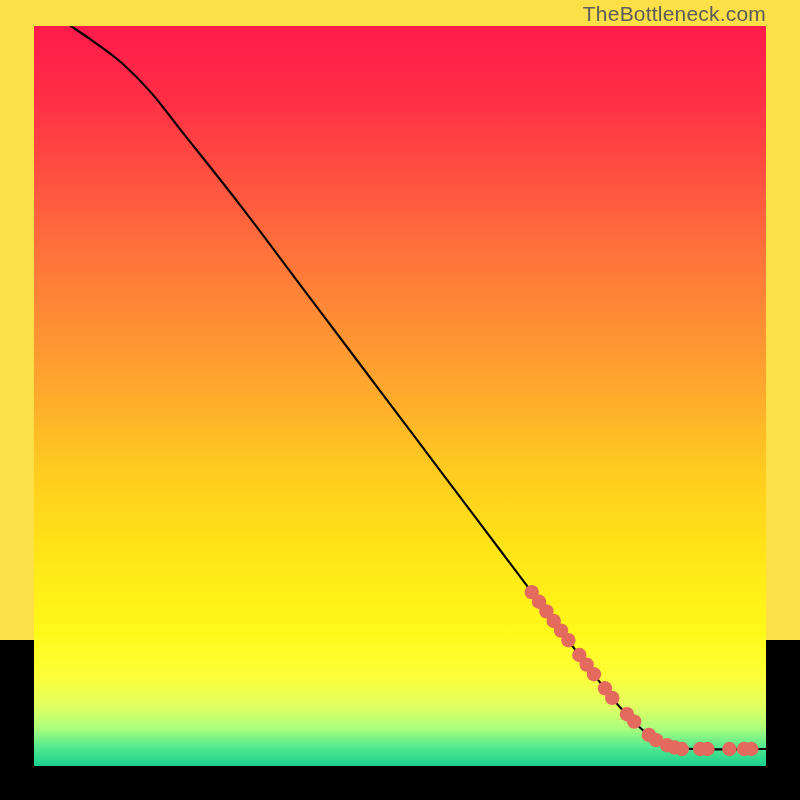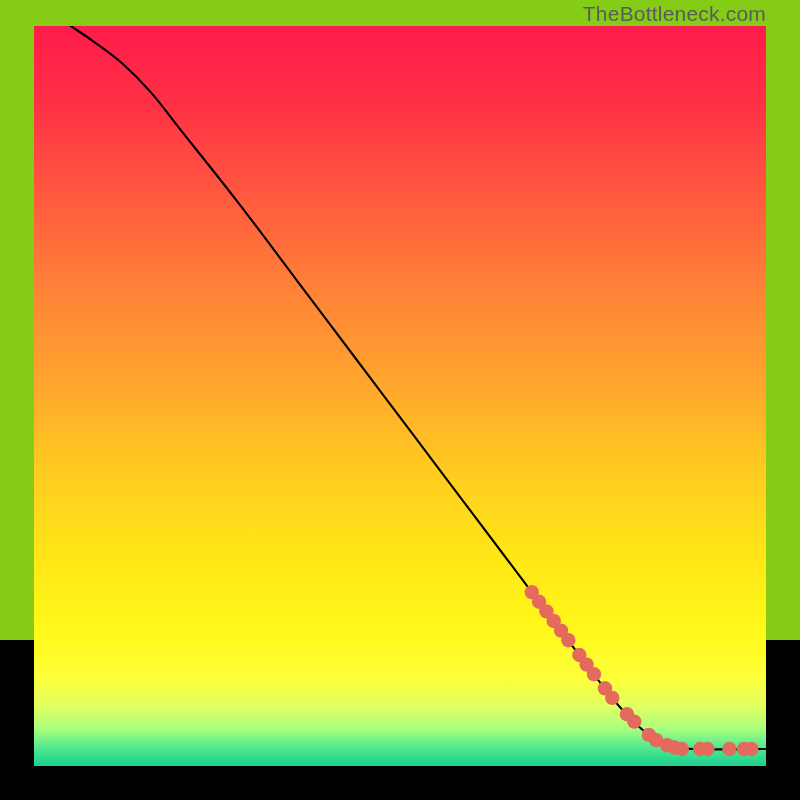--- a/index.html
+++ b/index.html
@@ -8,21 +8,21 @@
     width: 800px;
     height: 800px;
     overflow: hidden;
     background: #000;
     font-family: Arial, Helvetica, sans-serif;
   }
   .outer {
     position: relative;
     width: 800px;
     height: 640px;
-    background: #84cc16;
+    background: #fde047;
   }
   .plot {
     position: absolute;
     left: 34px;
     top: 26px;
     width: 732px;
     height: 740px;
     overflow: hidden;
   }
   .plot svg {

